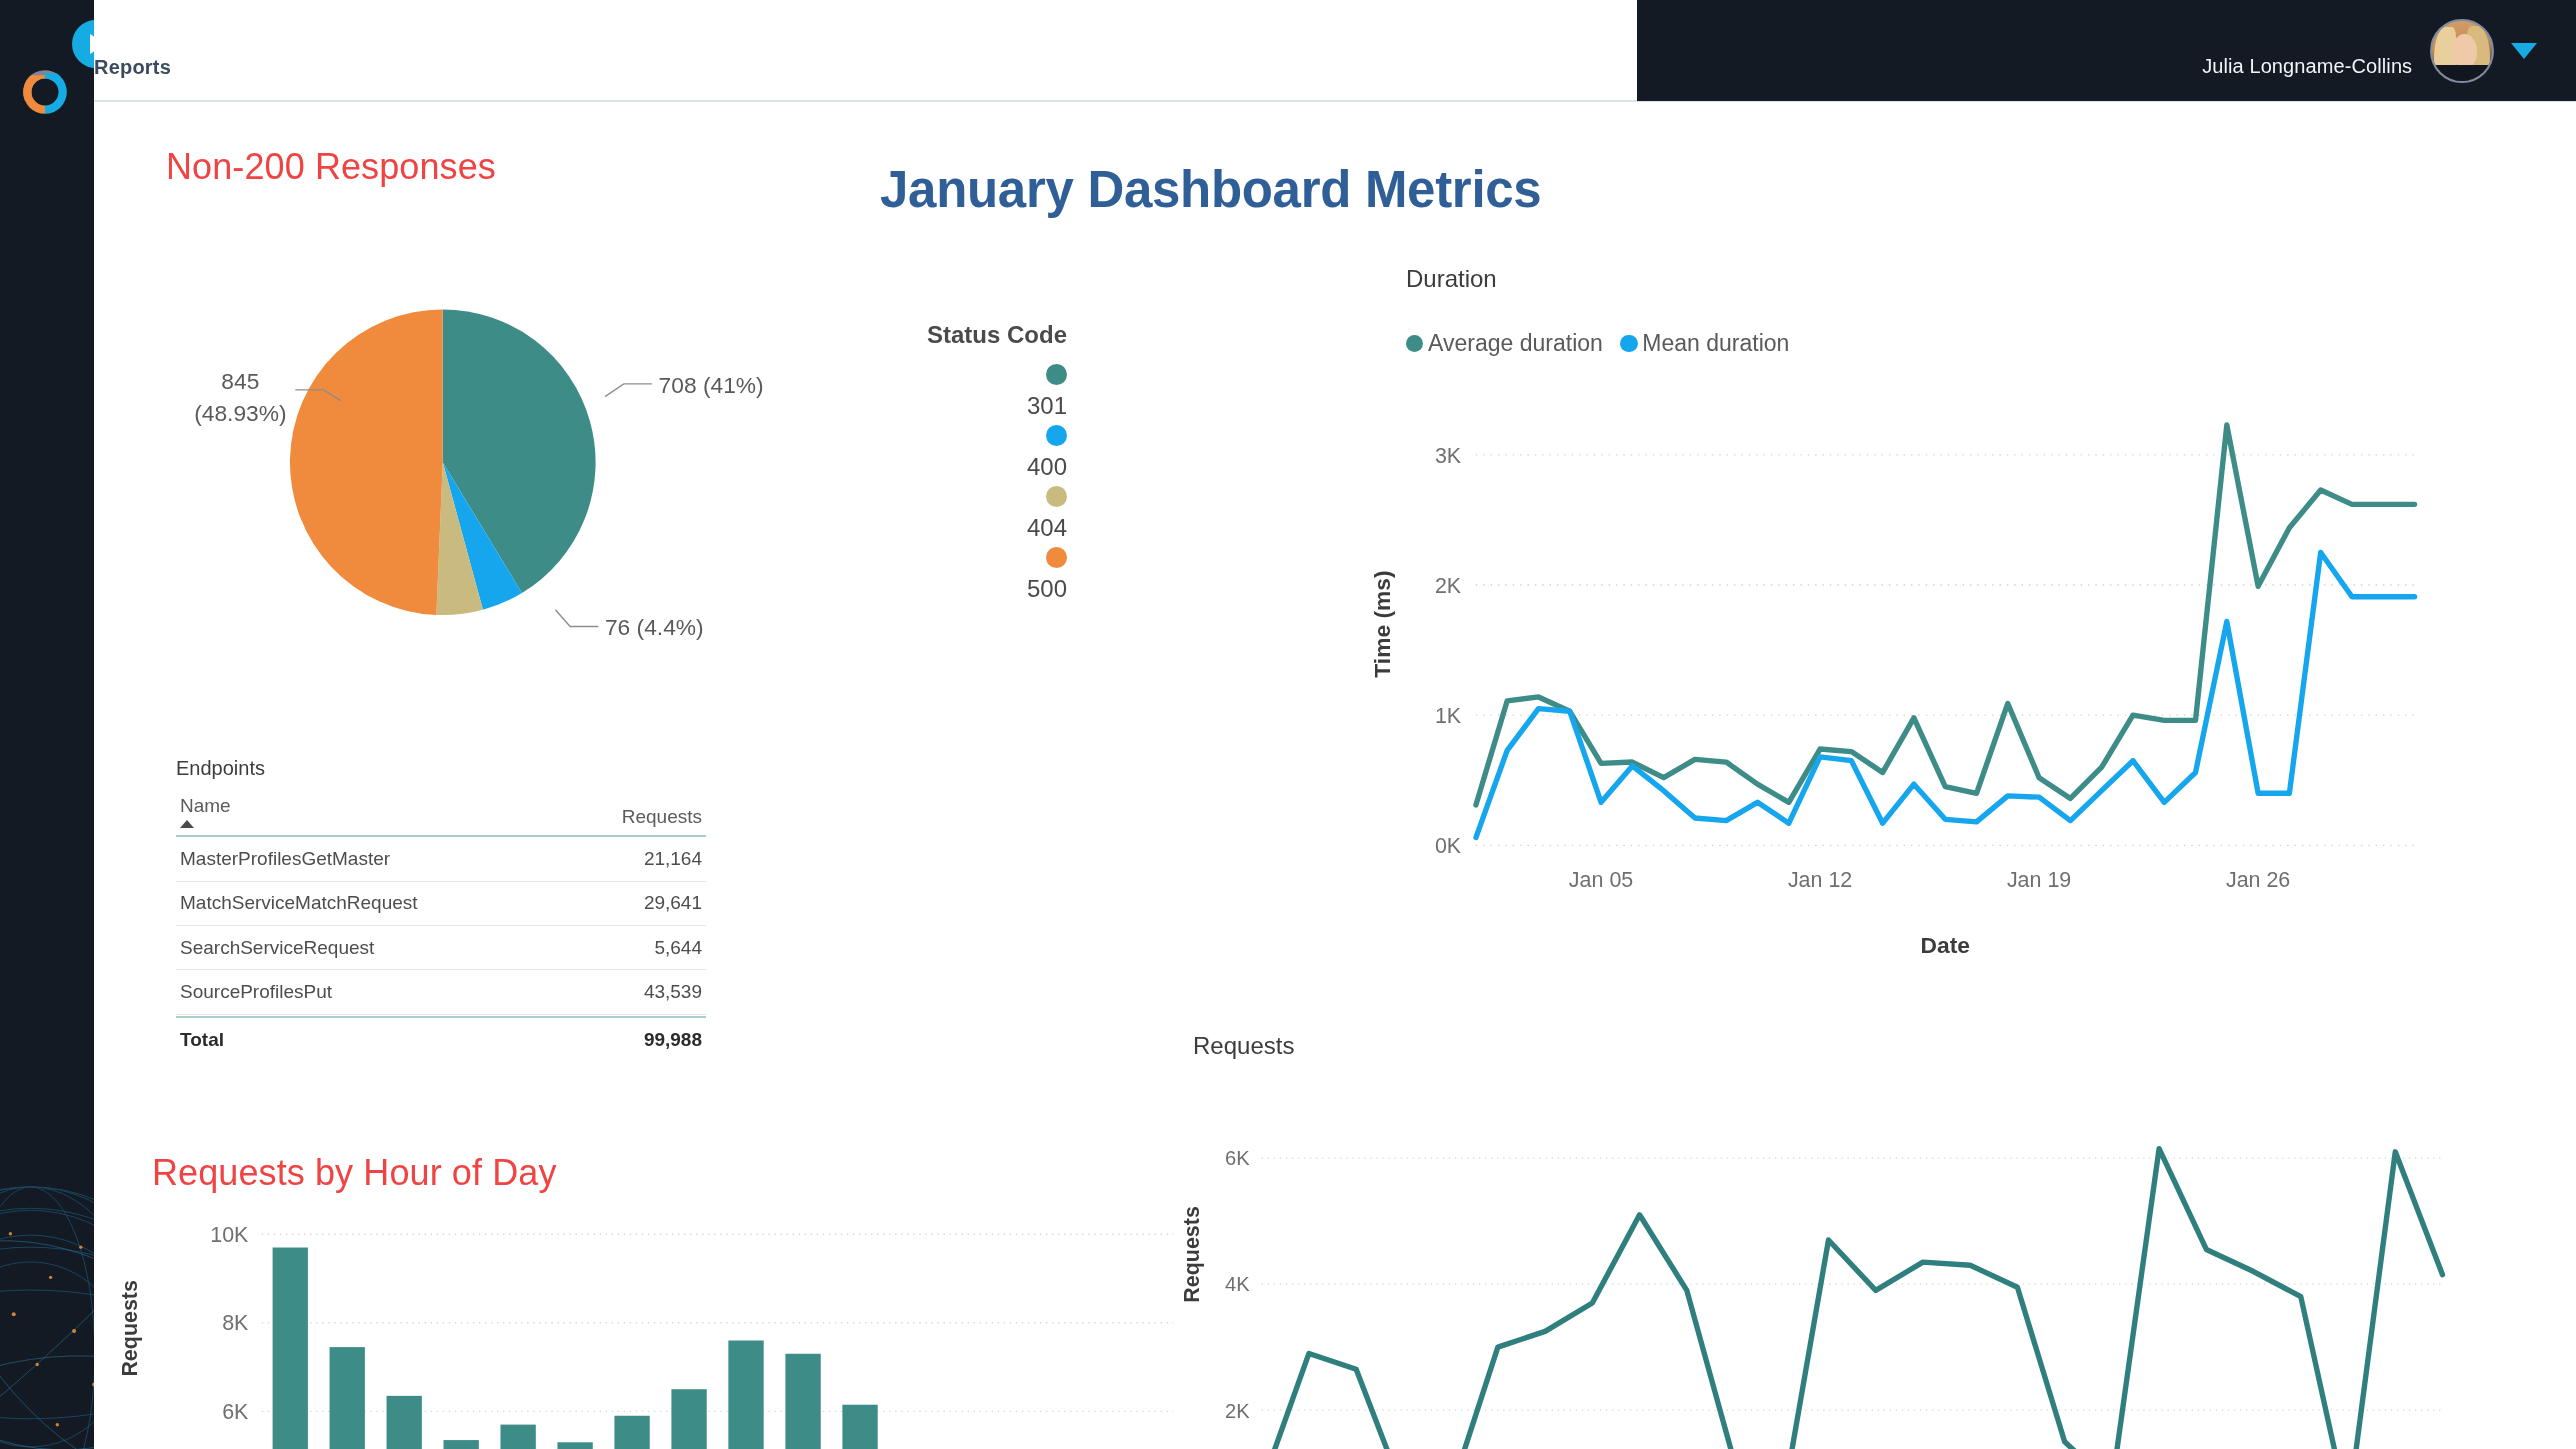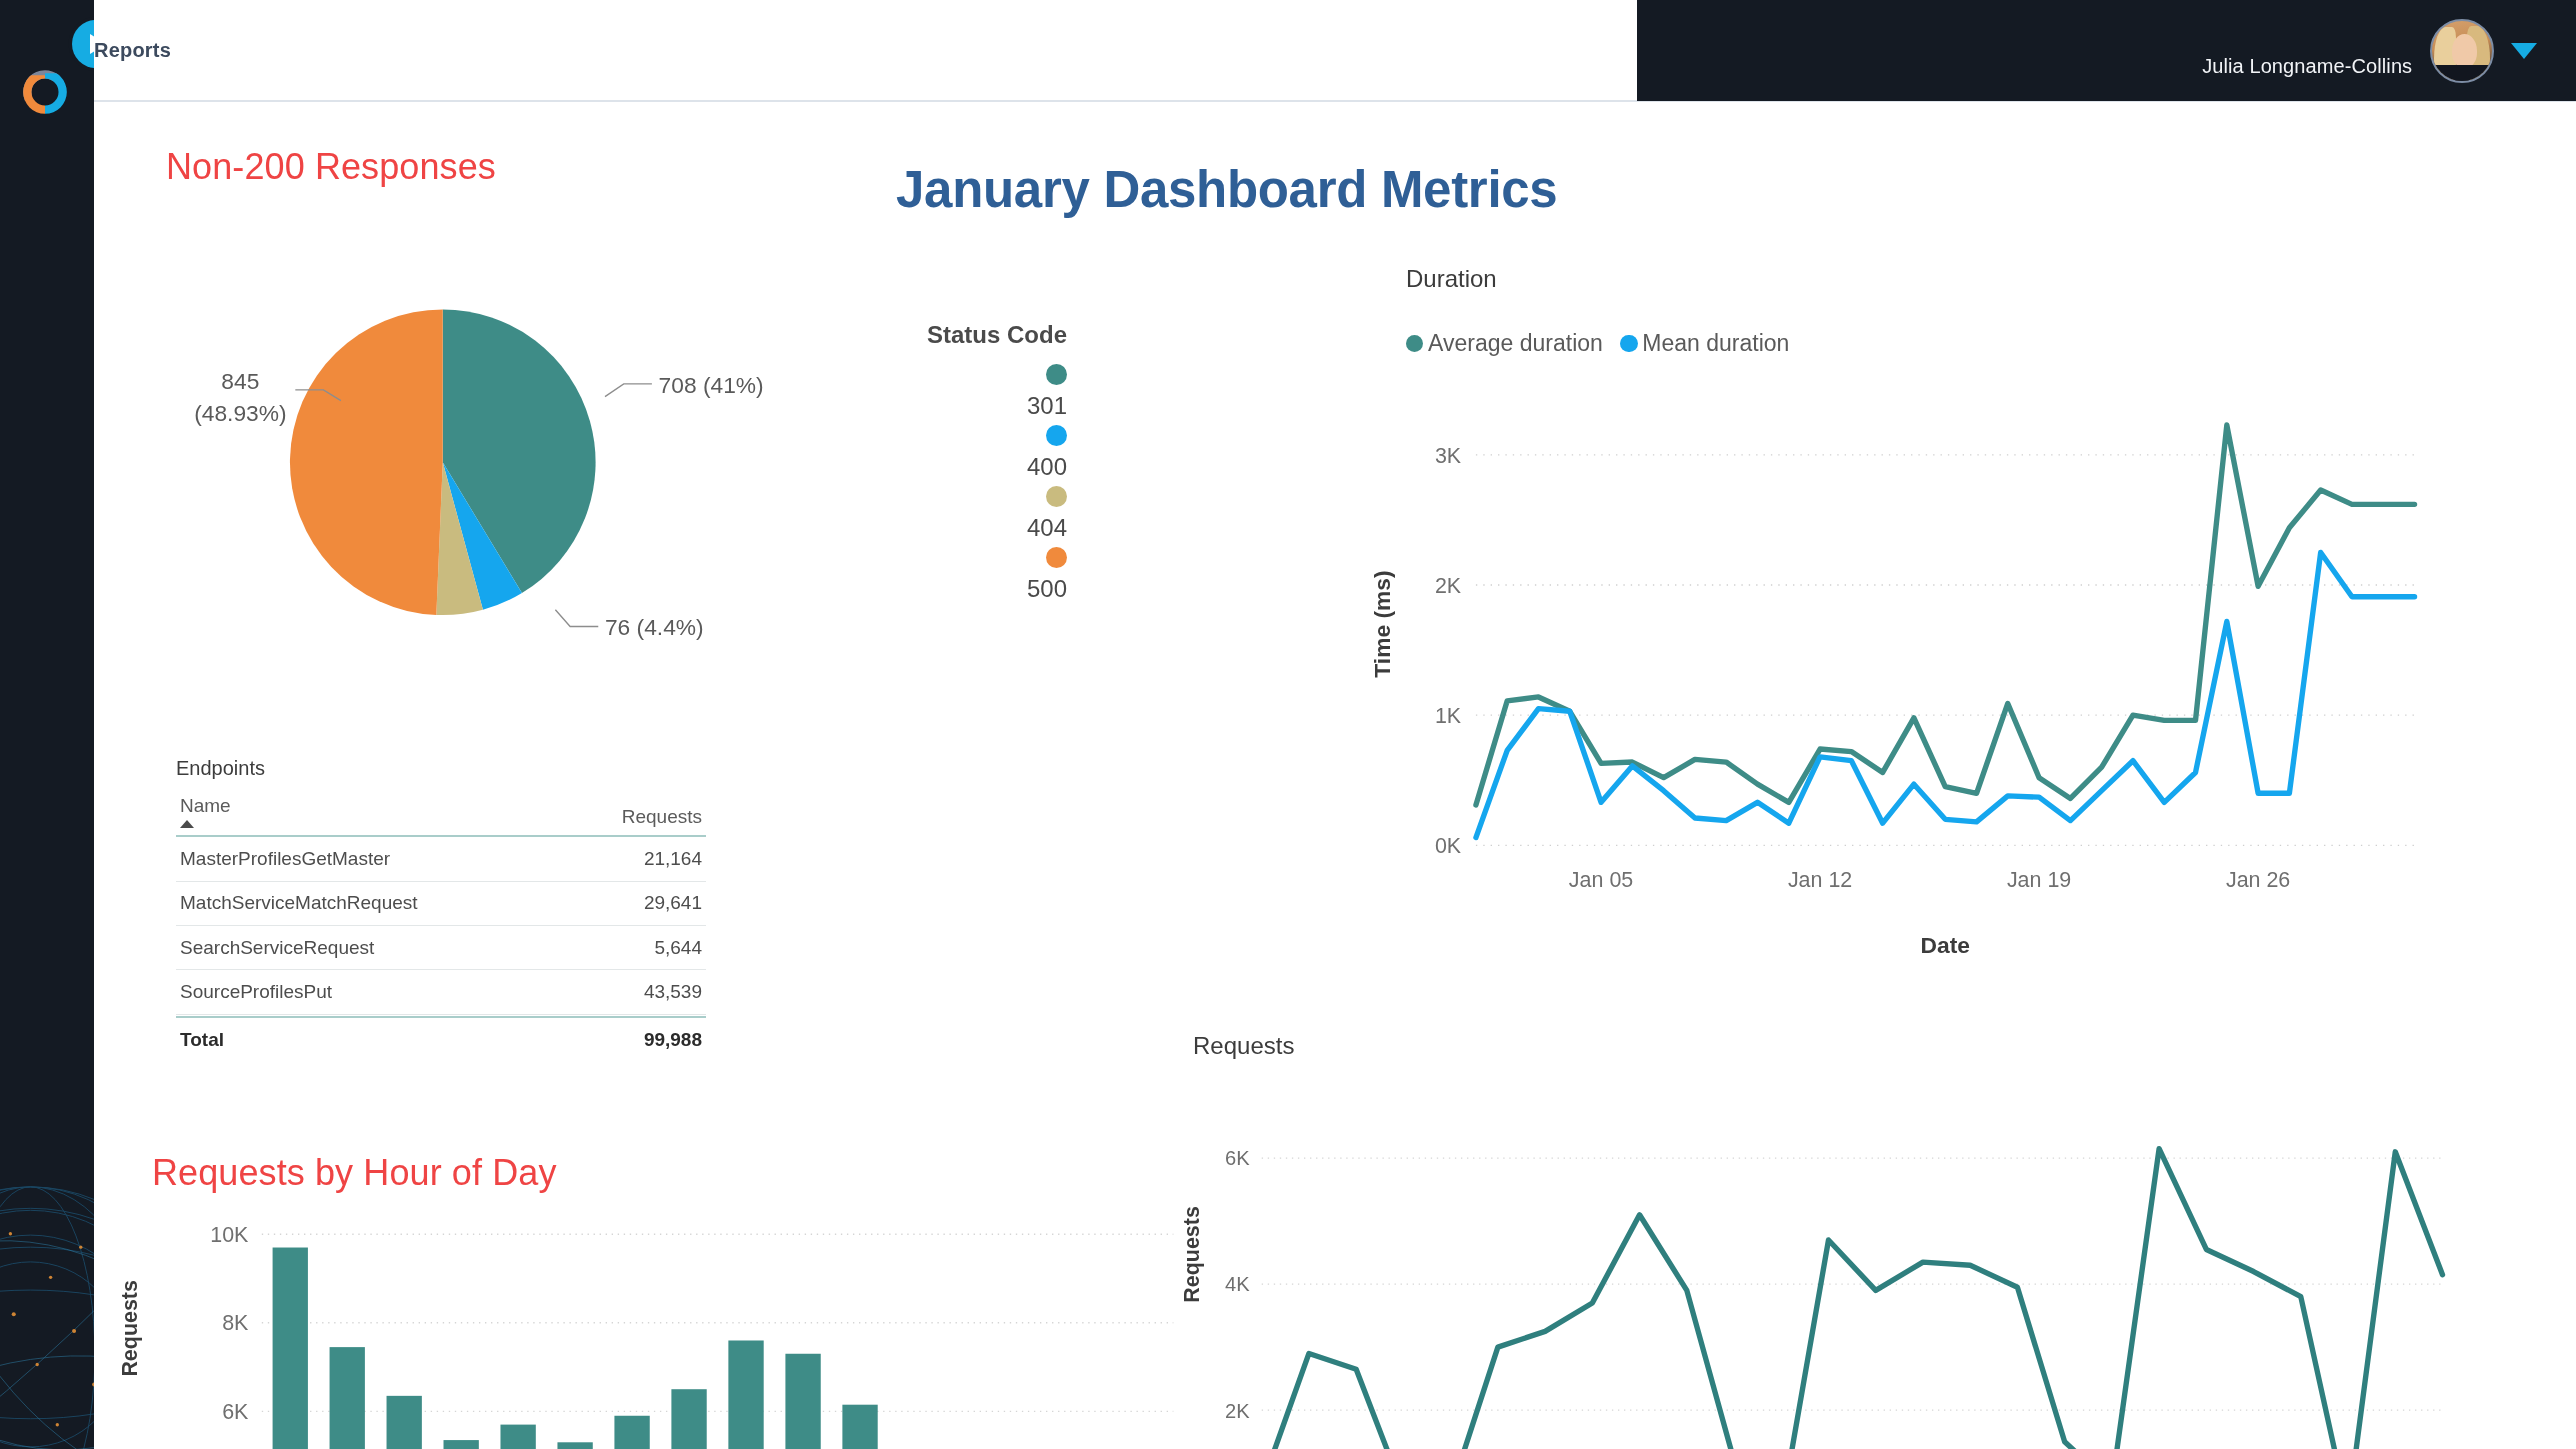--- a/index.html
+++ b/index.html
@@ -36,21 +36,21 @@
   }
 
   
   .topbar {
     position: absolute; left: 94px; top: 0;
     width: 2482px; height: 102px;
     background: #ffffff;
     border-bottom: 2px solid #dde3ea;
   }
   .nav-reports {
-    position: absolute; left: 94px; top: 39px;
+    position: absolute; left: 94px; top: 56px;
     font-size: 20px; font-weight: bold; color: #3c4a5e;
     letter-spacing: 0.2px;
   }
   .userzone {
     position: absolute; right: 0; top: 0;
     width: 939px; height: 101px;
     background: #141a23;
     display: flex; align-items: center; justify-content: flex-end;
     padding-right: 39px; gap: 17.4px;
   }
@@ -73,21 +73,20 @@
 
   
   .panel-title { font-size: 36px; color: #ef4444; font-weight: normal; letter-spacing: 0.1px; }
   .sub-title  { font-size: 24px; color: #3c3c3c; }
 
   
   .dash-title {
     position: absolute; left: 880px; top: 160px;
     font-size: 51px; font-weight: bold; color: #2f5f96;
     letter-spacing: -0.3px;
-    margin-left: 16px;
   }
 
   
   .nonzero-title { position: absolute; left: 166px; top: 146px; }
   #pie-wrap { position: absolute; left: 154px; top: 221px; width: 725px; height: 496px; }
 
   
   .legend-box { position: absolute; left: 927px; top: 321px; }
   .legend-head { font-size: 24px; font-weight: bold; color: #4a4a4a; margin-bottom: 14.8px; }
   .legend-row { display: flex; align-items: flex-end; gap: 6.7px; height: 61px; flex-direction: column; }

